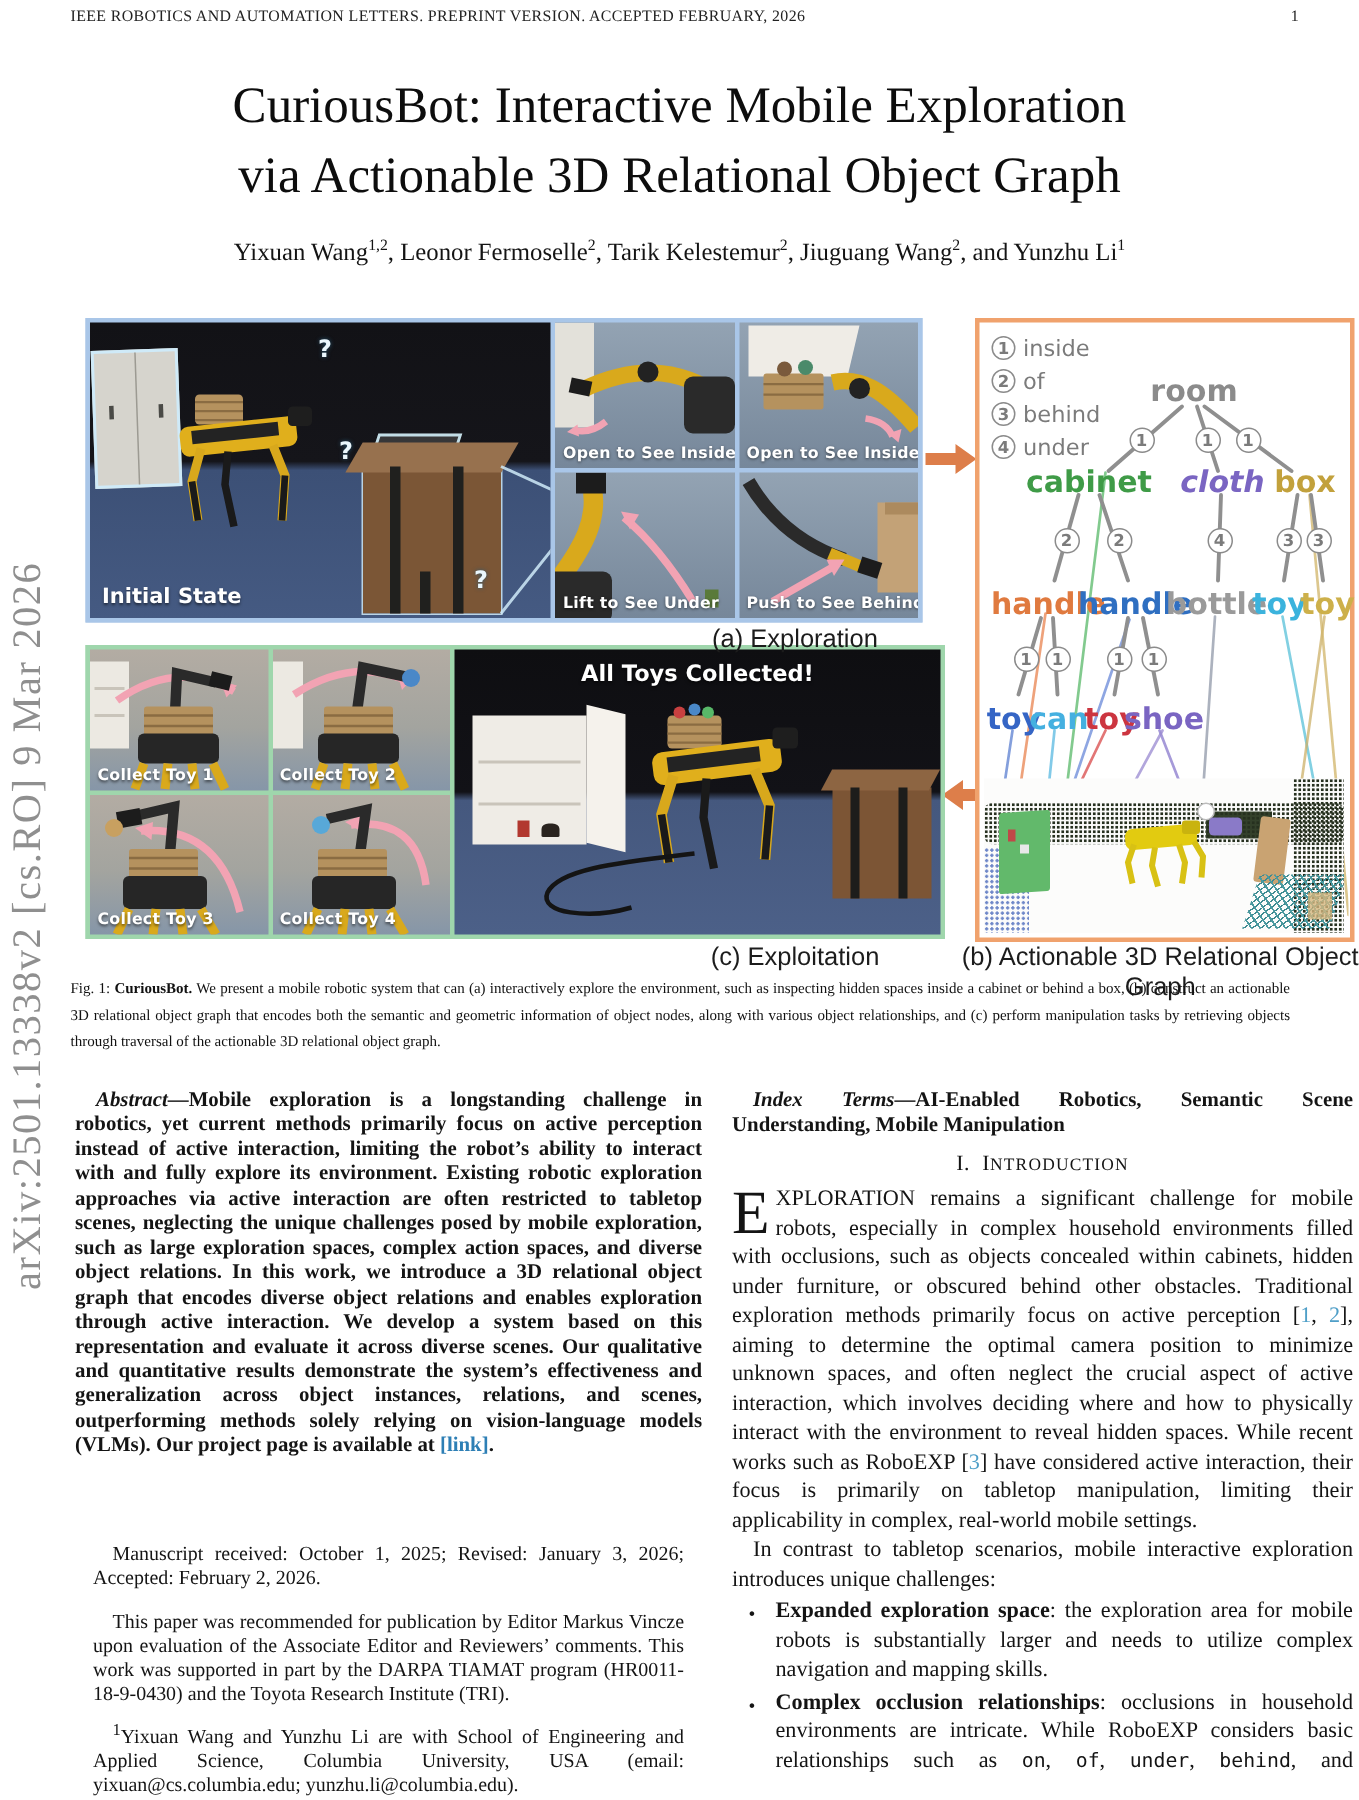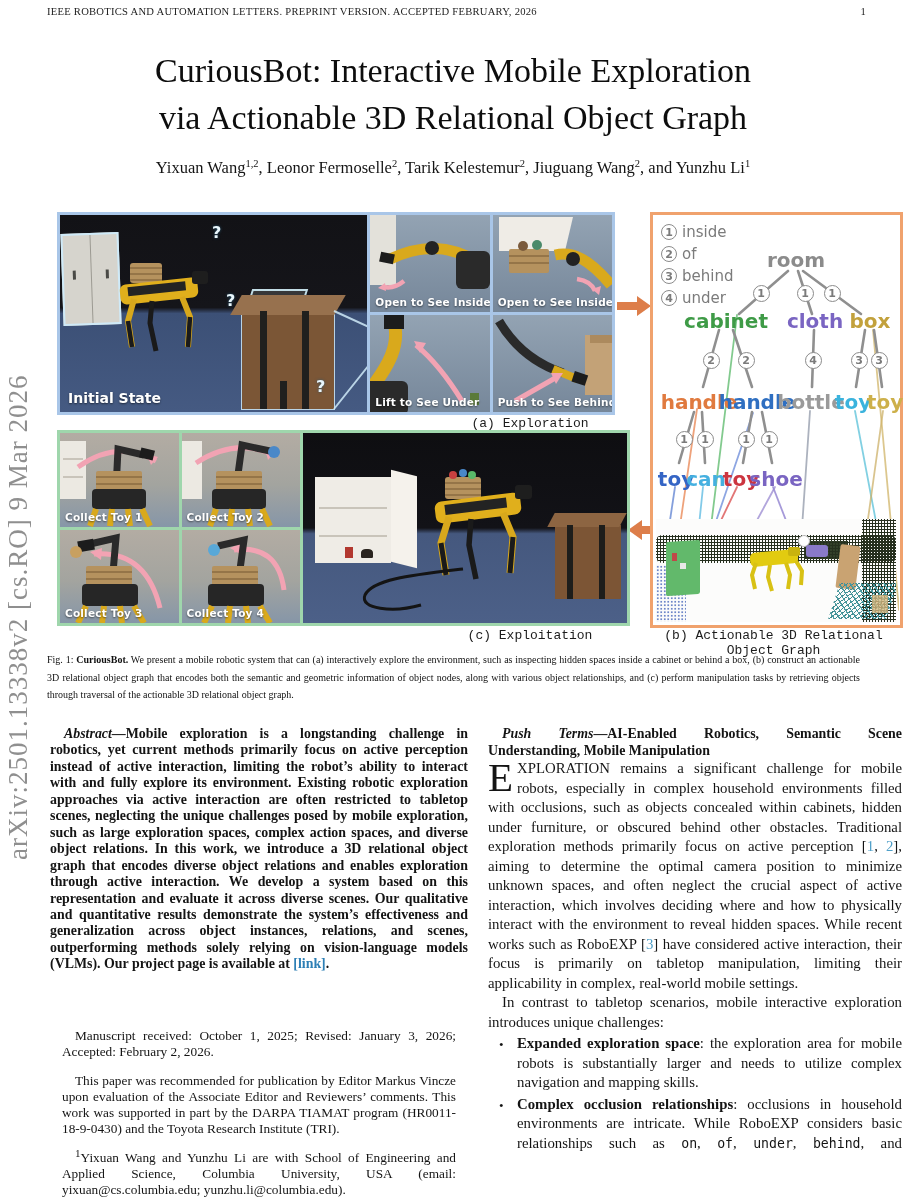--- a/index.html
+++ b/index.html
@@ -63,21 +63,21 @@
   .cardboard2{position:absolute;right:6px;top:92px;width:66px;height:74px;background:#7c5535;}
   .cardboard2:before{content:"";position:absolute;left:-4px;top:-12px;width:72px;height:14px;background:#8d6542;transform:skewX(-28deg);}
   .cardboard2 .tape{position:absolute;width:6px;background:#1d1d1b;}
 
   .arrowR{position:absolute;left:615px;top:294px;}
   .arrowL{position:absolute;left:626px;top:518px;}
 
   .capA{position:absolute;left:429px;top:416px;width:202px;text-align:center;}
   .capC{position:absolute;left:429px;top:628px;width:202px;text-align:center;}
   .capB{position:absolute;left:641px;top:628px;width:265px;text-align:center;}
-  .figcapfont{font-family:Liberation Mono, monospace;font-size:13px;color:#1c1c1c;}
+  .figcapfont{font-family:Liberation Sans, sans-serif;font-size:17px;color:#1c1c1c;}
 
   
   .legend{position:absolute;left:8px;top:6px;}
   .legrow{display:flex;align-items:center;gap:5px;height:22px;}
   .circ{width:16px;height:16px;border:1.7px solid #8b8b8b;border-radius:50%;background:#fff;
         color:#7b7b7b;font-family:"DejaVu Sans",sans-serif;font-size:11px;font-weight:600;
         display:flex;align-items:center;justify-content:center;box-sizing:border-box;}
   .legtxt{color:#7b7b7b;font-family:"DejaVu Sans",sans-serif;font-size:15px;}
   .node{position:absolute;transform:translate(-50%,-50%);font-family:"DejaVu Sans",sans-serif;
         font-weight:bold;font-size:20px;white-space:nowrap;}
@@ -282,21 +282,21 @@
         <span class="legtxt">behind</span>
       </div>
       <div class="legrow">
         <span class="circ">4</span>
         <span class="legtxt">under</span>
       </div>
     </div>
 
     <div class="node" style="left: 143px; top: 45px; font-weight: 600; color: rgb(139, 139, 139);">room</div>
     <div class="node" style="left: 73px; top: 106px; color: rgb(63, 155, 71);">cabinet</div>
-    <div class="node" style="left: 162px; top: 106px; color: rgb(122, 101, 194);">cloth</div>
+    <div class="node" style="left: 162px; top: 106px; color: rgb(122, 101, 194); font-style: italic;">cloth</div>
     <div class="node" style="left: 217px; top: 106px; color: rgb(194, 161, 60);">box</div>
     <div class="node" style="left: 46px; top: 187px; color: rgb(224, 122, 63);">handle</div>
     <div class="node" style="left: 104px; top: 187px; color: rgb(47, 111, 193);">handle</div>
     <div class="node" style="left: 158px; top: 187px; color: rgb(154, 154, 154);">bottle</div>
     <div class="node" style="left: 200px; top: 187px; color: rgb(59, 179, 221);">toy</div>
     <div class="node" style="left: 232px; top: 187px; color: rgb(205, 176, 74);">toy</div>
     <div class="node" style="left: 23px; top: 264px; color: rgb(53, 101, 197);">toy</div>
     <div class="node" style="left: 53px; top: 264px; color: rgb(69, 176, 224);">can</div>
     <div class="node" style="left: 88px; top: 264px; color: rgb(204, 53, 64);">toy</div>
     <div class="node" style="left: 123px; top: 264px; color: rgb(122, 101, 194);">shoe</div>
@@ -419,41 +419,45 @@
         <path d="M88 46 l10 24 l-3 36" stroke="#d8a81c" stroke-width="7" fill="none"></path>
         <path d="M98 70 l-3 36" stroke="#1a1a1a" stroke-width="5" fill="none"></path>
       </svg>
       <div class="cardboard2">
         <span class="tape" style="left:12px;top:0;height:74px;"></span>
         <span class="tape" style="left:44px;top:0;height:74px;"></span>
       </div>
       <svg width="140" height="60" style="position:absolute;left:40px;bottom:2px;">
         <path d="M120 8 C70 14 30 18 22 34 C16 48 50 52 78 44" stroke="#141414" stroke-width="3" fill="none"></path>
       </svg>
+      <div class="ovl lblTop">All Toys Collected!</div>
     </div>
   </div>
 
   <div class="capA figcapfont">(a) Exploration</div>
   <div class="capC figcapfont">(c) Exploitation</div>
   <div class="capB figcapfont">(b) Actionable 3D Relational Object Graph</div>
 
   <div class="figcap">
     <span>Fig. 1: </span><b>CuriousBot.</b><span> We present a mobile robotic system that can (a) interactively explore the environment, such as inspecting hidden spaces inside a cabinet or behind a box, (b) construct an actionable 3D relational object graph that encodes both the semantic and geometric information of object nodes, along with various object relationships, and (c) perform manipulation tasks by retrieving objects through traversal of the actionable 3D relational object graph.</span>
   </div>
 
   <div class="colL">
     <div class="abs">
       <span class="alabel">Abstract</span><span>—</span><span>Mobile exploration is a longstanding challenge in robotics, yet current methods primarily focus on active perception instead of active interaction, limiting the robot’s ability to interact with and fully explore its environment. Existing robotic exploration approaches via active interaction are often restricted to tabletop scenes, neglecting the unique challenges posed by mobile exploration, such as large exploration spaces, complex action spaces, and diverse object relations. In this work, we introduce a 3D relational object graph that encodes diverse object relations and enables exploration through active interaction. We develop a system based on this representation and evaluate it across diverse scenes. Our qualitative and quantitative results demonstrate the system’s effectiveness and generalization across object instances, relations, and scenes, outperforming methods solely relying on vision-language models (VLMs). Our project page is available at </span><a class="link">[link]</a><span>.</span>
     </div>
   </div>
 
   <div class="colR">
     <p class="iterms">
-      <span class="alabel">Push Terms</span><span>—</span><span>AI-Enabled Robotics, Semantic Scene Understanding, Mobile Manipulation</span>
+      <span class="alabel">Index Terms</span><span>—</span><span>AI-Enabled Robotics, Semantic Scene Understanding, Mobile Manipulation</span>
     </p>
+    <div class="sechead">
+      <span>I.</span>&nbsp;&nbsp;<span>I</span><span class="rest">NTRODUCTION</span>
+    </div>
     <p class="body">
       <span class="dropcap">E</span><span>XPLORATION remains a significant challenge for mobile robots, especially in complex household environments filled with occlusions, such as objects concealed within cabinets, hidden under furniture, or obscured behind other obstacles. Traditional exploration methods primarily focus on </span><span class="it">active perception</span><span> [</span><span class="cite">1</span><span>, </span><span class="cite">2</span><span>], aiming to determine the optimal camera position to minimize unknown spaces, and often neglect the crucial aspect of </span><span class="it">active interaction</span><span>, which involves deciding where and how to physically interact with the environment to reveal hidden spaces. While recent works such as RoboEXP [</span><span class="cite">3</span><span>] have considered active interaction, their focus is primarily on tabletop manipulation, limiting their applicability in complex, real-world mobile settings.</span>
     </p>
     <p class="body indent">In contrast to tabletop scenarios, mobile interactive exploration introduces unique challenges:</p>
     <div class="body bullet">
       <span class="mk">•</span><b>Expanded exploration space</b><span>: </span><span>the exploration area for mobile robots is substantially larger and needs to utilize complex navigation and mapping skills.</span>
     </div>
     <div class="body bullet cut">
       <span class="mk">•</span><b>Complex occlusion relationships</b><span>: </span><span>occlusions in household environments are intricate. While RoboEXP considers basic relationships such as </span><span class="mono">on</span><span>, </span><span class="mono">of</span><span>, </span><span class="mono">under</span><span>, </span><span class="mono">behind</span><span>, and</span>
     </div>

